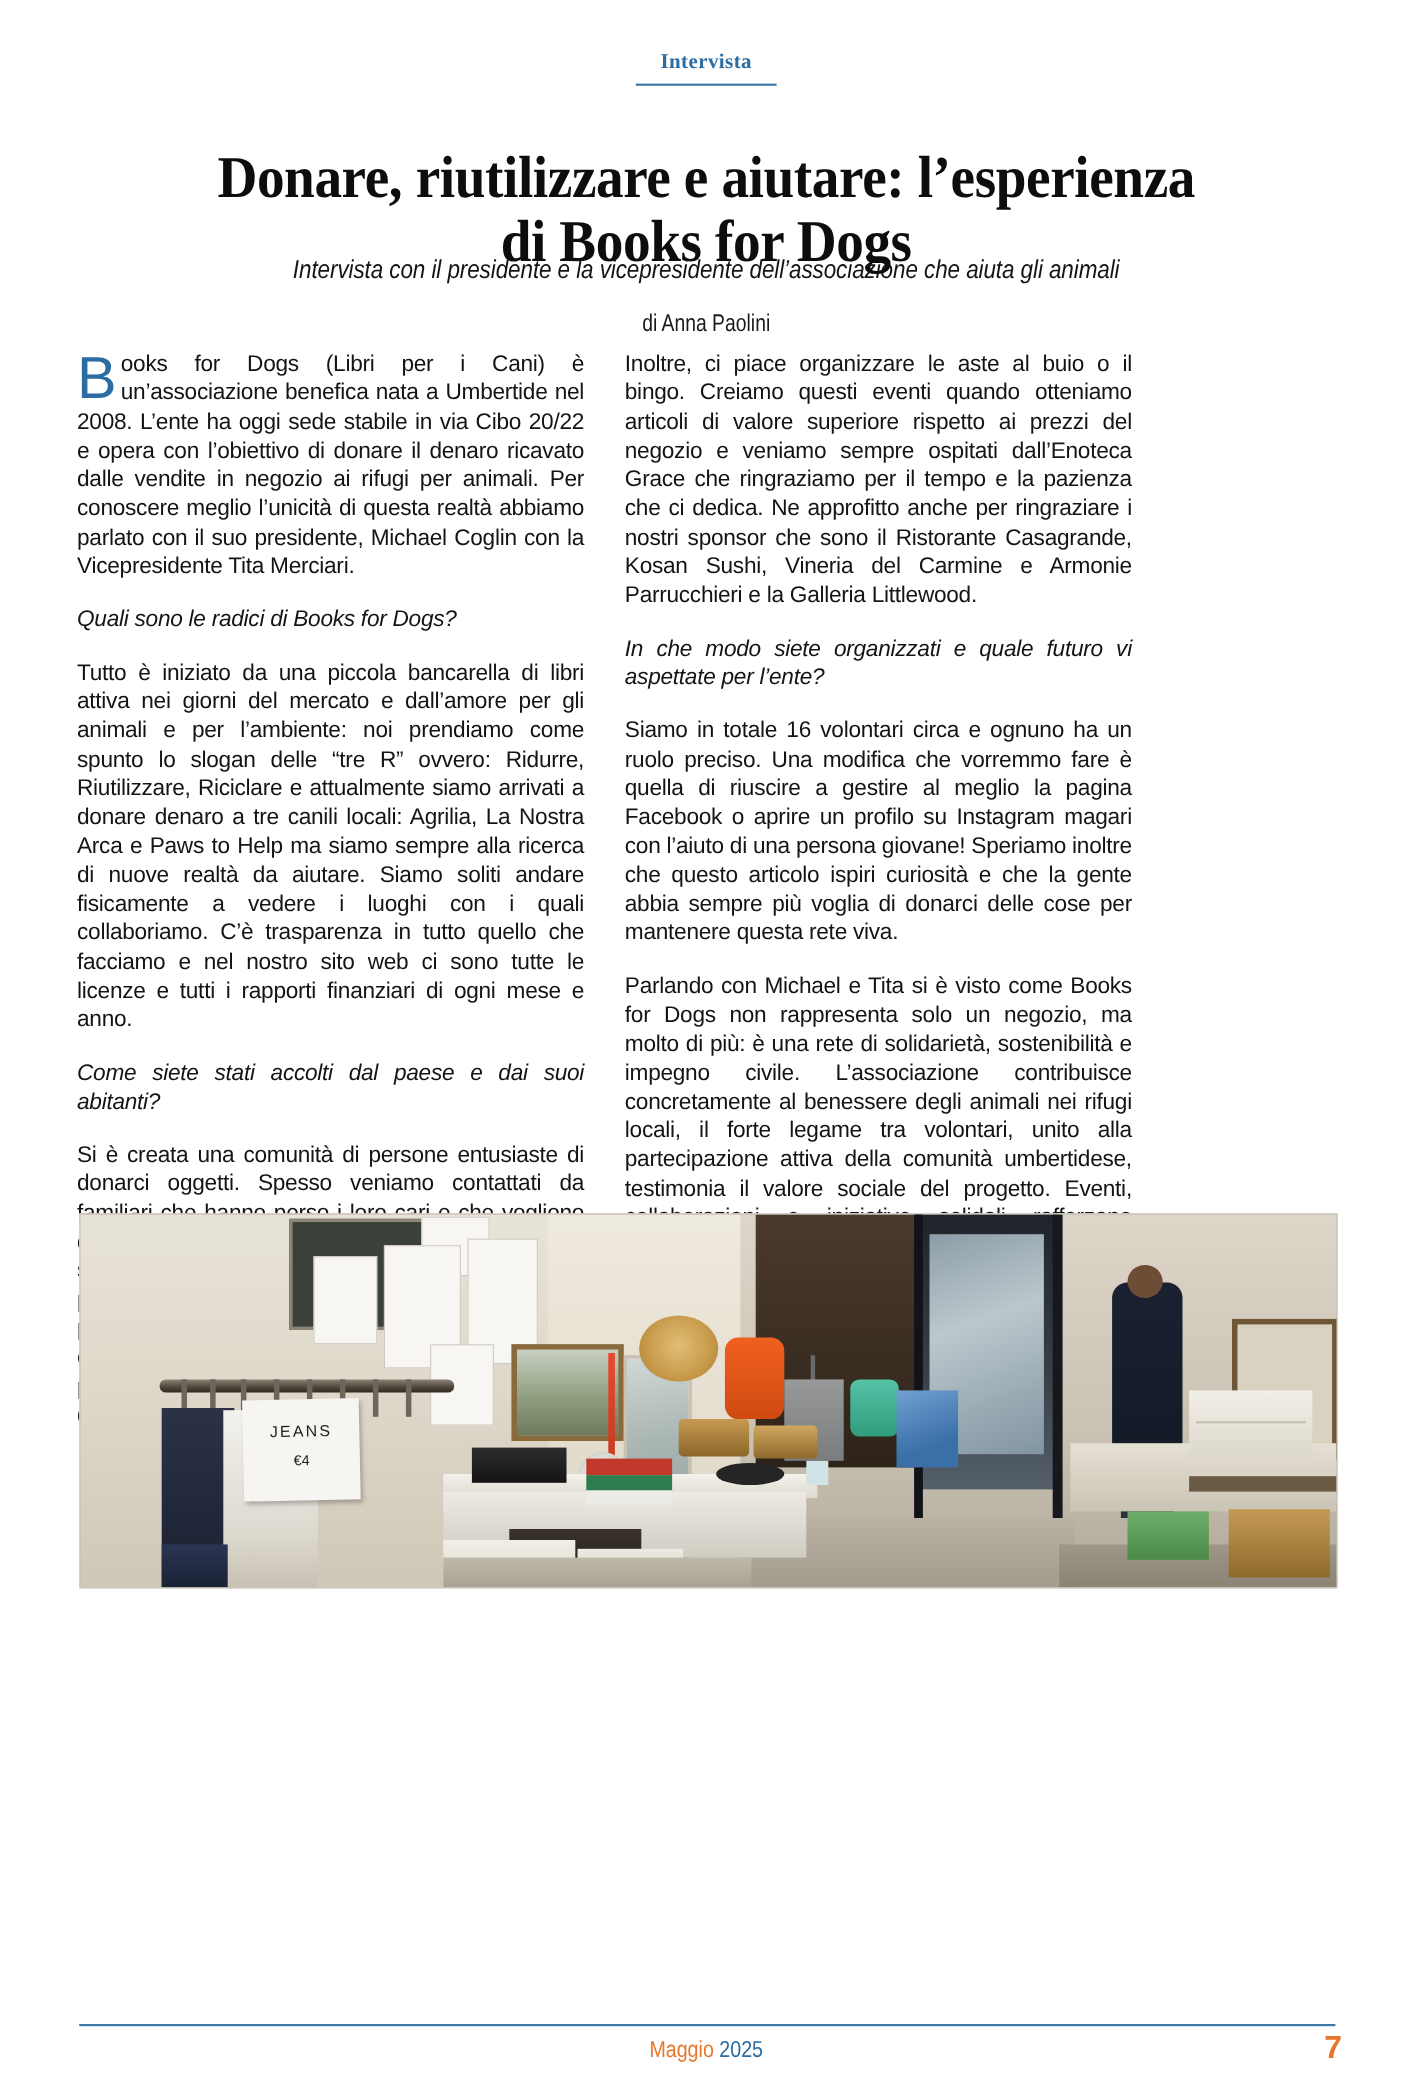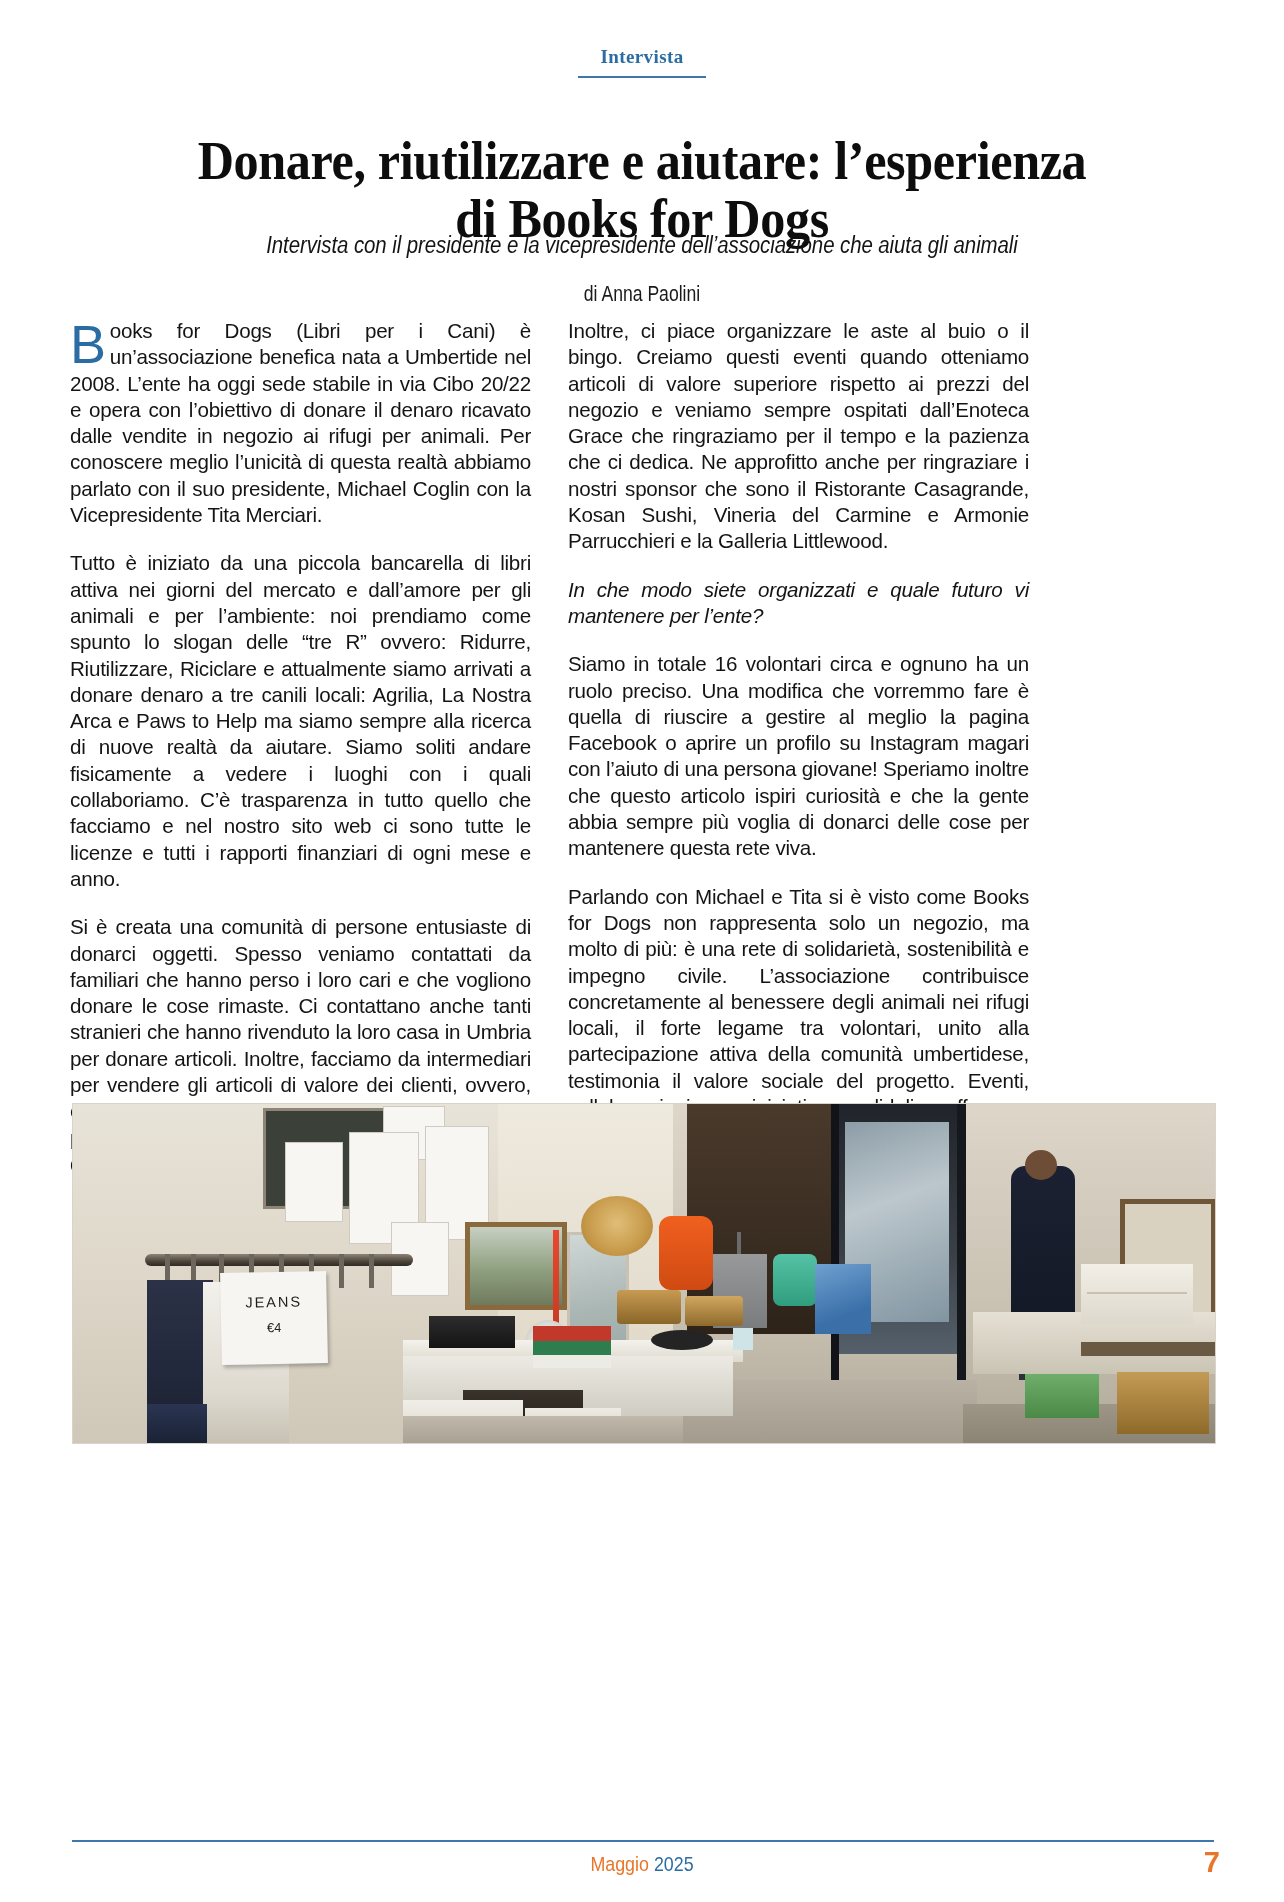--- a/index.html
+++ b/index.html
@@ -315,33 +315,35 @@
   </h1>
 
   <div class="standfirst">Intervista con il presidente e la vicepresidente dell’associazione che aiuta gli animali</div>
 
   <div class="byline">di Anna Paolini</div>
 
   <div class="col col-left">
     <p><span class="dropcap">B</span><span>ooks for Dogs (Libri per i Cani) è un’associazione benefica nata a Umbertide nel 2008. L’ente ha oggi sede stabile in via Cibo 20/22 e opera con l’obiettivo di donare il denaro ricavato dalle vendite in negozio ai rifugi per animali. Per conoscere meglio l’unicità di questa realtà abbiamo parlato con il suo presidente, Michael Coglin con la Vicepresidente Tita Merciari.</span></p>
 
     <div class="qa">
+      <p class="q">Quali sono le radici di Books for Dogs?</p>
       <p class="a">Tutto è iniziato da una piccola bancarella di libri attiva nei giorni del mercato e dall’amore per gli animali e per l’ambiente: noi prendiamo come spunto lo slogan delle “tre R” ovvero: Ridurre, Riutilizzare, Riciclare e attualmente siamo arrivati a donare denaro a tre canili locali: Agrilia, La Nostra Arca e Paws to Help ma siamo sempre alla ricerca di nuove realtà da aiutare. Siamo soliti andare fisicamente a vedere i luoghi con i quali collaboriamo. C’è trasparenza in tutto quello che facciamo e nel nostro sito web ci sono tutte le licenze e tutti i rapporti finanziari di ogni mese e anno.</p>
     </div>
 
     <div class="qa">
+      <p class="q">Come siete stati accolti dal paese e dai suoi abitanti?</p>
       <p class="a">Si è creata una comunità di persone entusiaste di donarci oggetti. Spesso veniamo contattati da familiari che hanno perso i loro cari e che vogliono donare le cose rimaste. Ci contattano anche tanti stranieri che hanno rivenduto la loro casa in Umbria per donare articoli. Inoltre, facciamo da intermediari per vendere gli articoli di valore dei clienti, ovvero, carichiamo l’annuncio nel nostro sito web e poi prendiamo il 30% dalla vendita, che viene poi donato sempre ai rifugi con i quali collaboriamo.</p>
     </div>
   </div>
 
   <div class="col col-right">
     <p>Inoltre, ci piace organizzare le aste al buio o il bingo. Creiamo questi eventi quando otteniamo articoli di valore superiore rispetto ai prezzi del negozio e veniamo sempre ospitati dall’Enoteca Grace che ringraziamo per il tempo e la pazienza che ci dedica. Ne approfitto anche per ringraziare i nostri sponsor che sono il Ristorante Casagrande, Kosan Sushi, Vineria del Carmine e Armonie Parrucchieri e la Galleria Littlewood.</p>
 
     <div class="qa">
-      <p class="q">In che modo siete organizzati e quale futuro vi mantenere per l’ente?</p>
+      <p class="q">In che modo siete organizzati e quale futuro vi aspettate per l’ente?</p>
       <p class="a">Siamo in totale 16 volontari circa e ognuno ha un ruolo preciso. Una modifica che vorremmo fare è quella di riuscire a gestire al meglio la pagina Facebook o aprire un profilo su Instagram magari con l’aiuto di una persona giovane! Speriamo inoltre che questo articolo ispiri curiosità e che la gente abbia sempre più voglia di donarci delle cose per mantenere questa rete viva.</p>
     </div>
 
     <p>Parlando con Michael e Tita si è visto come Books for Dogs non rappresenta solo un negozio, ma molto di più: è una rete di solidarietà, sostenibilità e impegno civile. L’associazione contribuisce concretamente al benessere degli animali nei rifugi locali, il forte legame tra volontari, unito alla partecipazione attiva della comunità umbertidese, testimonia il valore sociale del progetto. Eventi, collaborazioni e iniziative solidali rafforzano costantemente il rapporto con il territorio. Guardando al futuro, l’obiettivo è ampliare la visibilità e coinvolgere nuove generazioni. È una realtà da sostenere e aiutare per poter costruire il futuro di un mondo più attento e solidale.</p>
   </div>
 
   <div class="photo">
     <div class="layer wall-left"></div>
     <div class="layer wall-mid"></div>
     <div class="layer wall-right"></div>

